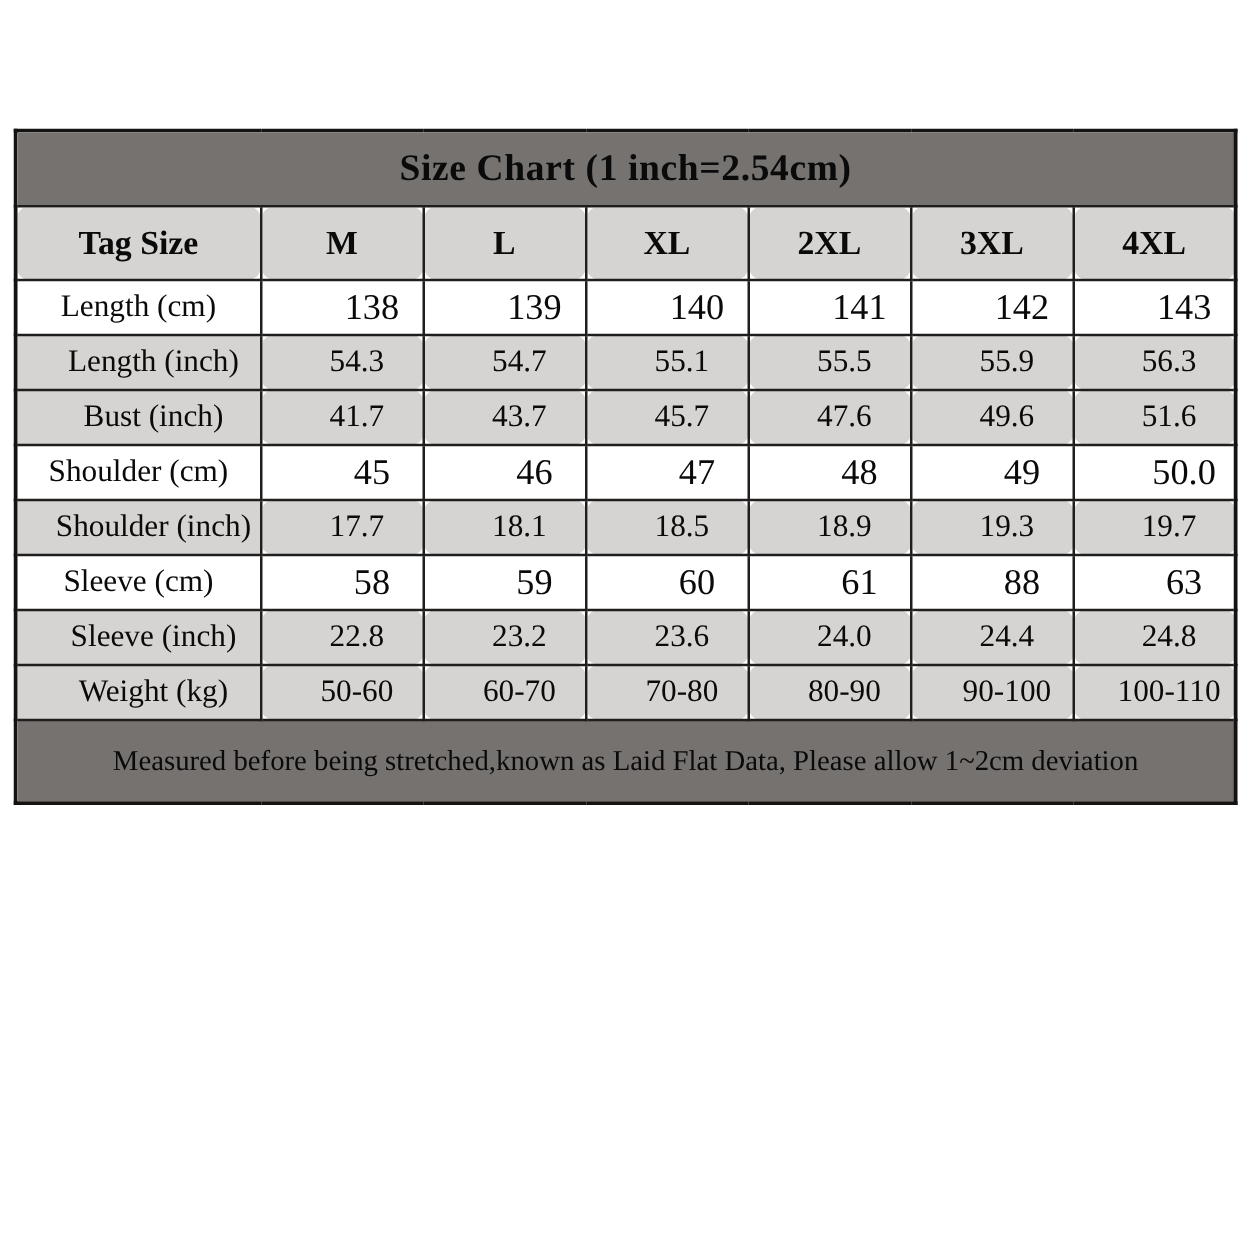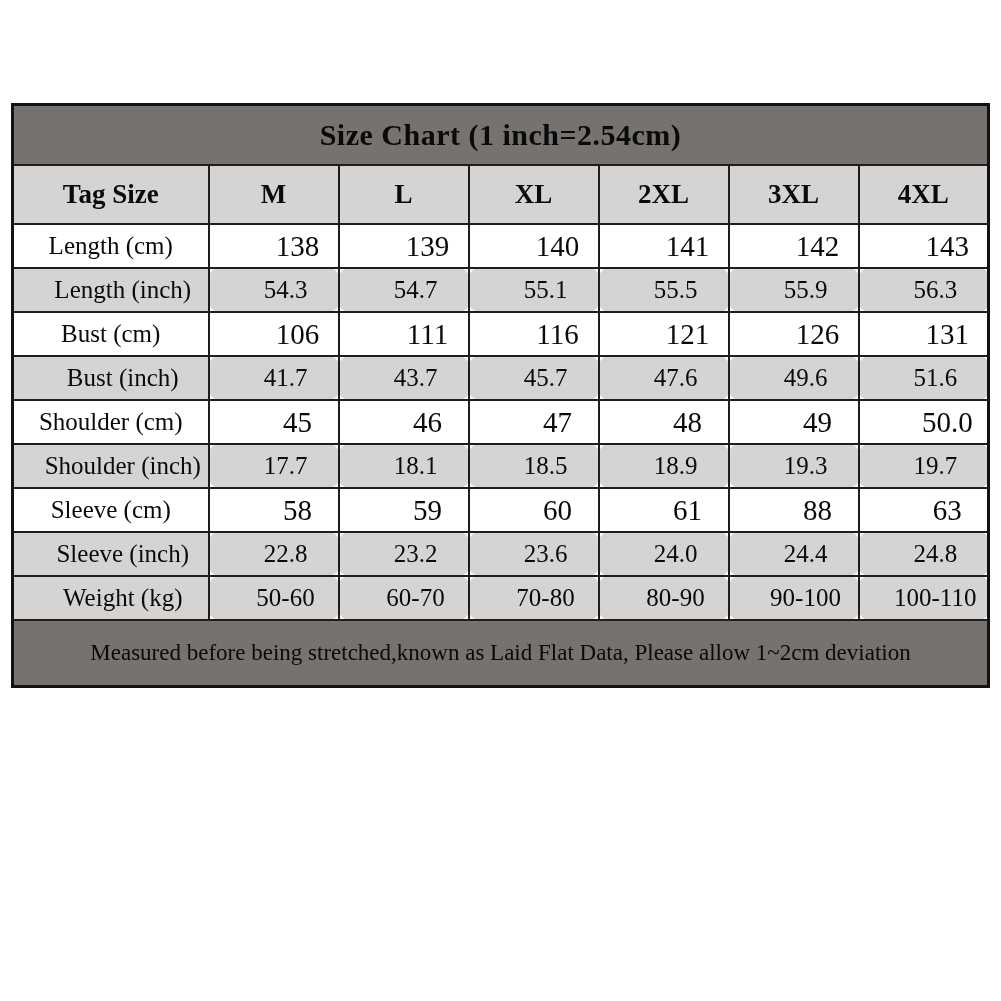--- a/index.html
+++ b/index.html
@@ -38,20 +38,21 @@
     font-weight: bold;
     font-size: 30px;
     height: 58px;
     letter-spacing: 0.5px;
   }
   tr.header-row th {
     background: #d6d4d2;
     font-weight: bold;
     font-size: 27px;
     height: 57px;
+    border-radius: 11px;
   }
   tr.data-row { height: 44px; }
   tr.data-row.even td { background: #ffffff; }
   tr.data-row.odd  td { background: #d6d4d2; padding-left: 24px; }
   td.row-label { font-size: 25px; font-weight: normal; }
   tr.data-row.even td.value-cell { font-size: 29px; padding-left: 48px; }
   tr.data-row.odd  td.value-cell { font-size: 25px; border-radius: 10px; }
   .footer-cell {
     background: #767270;
     color: #f4f1ee;
@@ -98,29 +99,20 @@
         <td class="value-cell">143</td>
       </tr>
       <tr class="data-row odd">
         <td class="row-label">Length (inch)</td>
         <td class="value-cell">54.3</td>
         <td class="value-cell">54.7</td>
         <td class="value-cell">55.1</td>
         <td class="value-cell">55.5</td>
         <td class="value-cell">55.9</td>
         <td class="value-cell">56.3</td>
-      </tr>
-      <tr class="data-row even">
-        <td class="row-label">Bust (cm)</td>
-        <td class="value-cell">106</td>
-        <td class="value-cell">111</td>
-        <td class="value-cell">116</td>
-        <td class="value-cell">121</td>
-        <td class="value-cell">126</td>
-        <td class="value-cell">131</td>
       </tr>
       <tr class="data-row odd">
         <td class="row-label">Bust (inch)</td>
         <td class="value-cell">41.7</td>
         <td class="value-cell">43.7</td>
         <td class="value-cell">45.7</td>
         <td class="value-cell">47.6</td>
         <td class="value-cell">49.6</td>
         <td class="value-cell">51.6</td>
       </tr>

